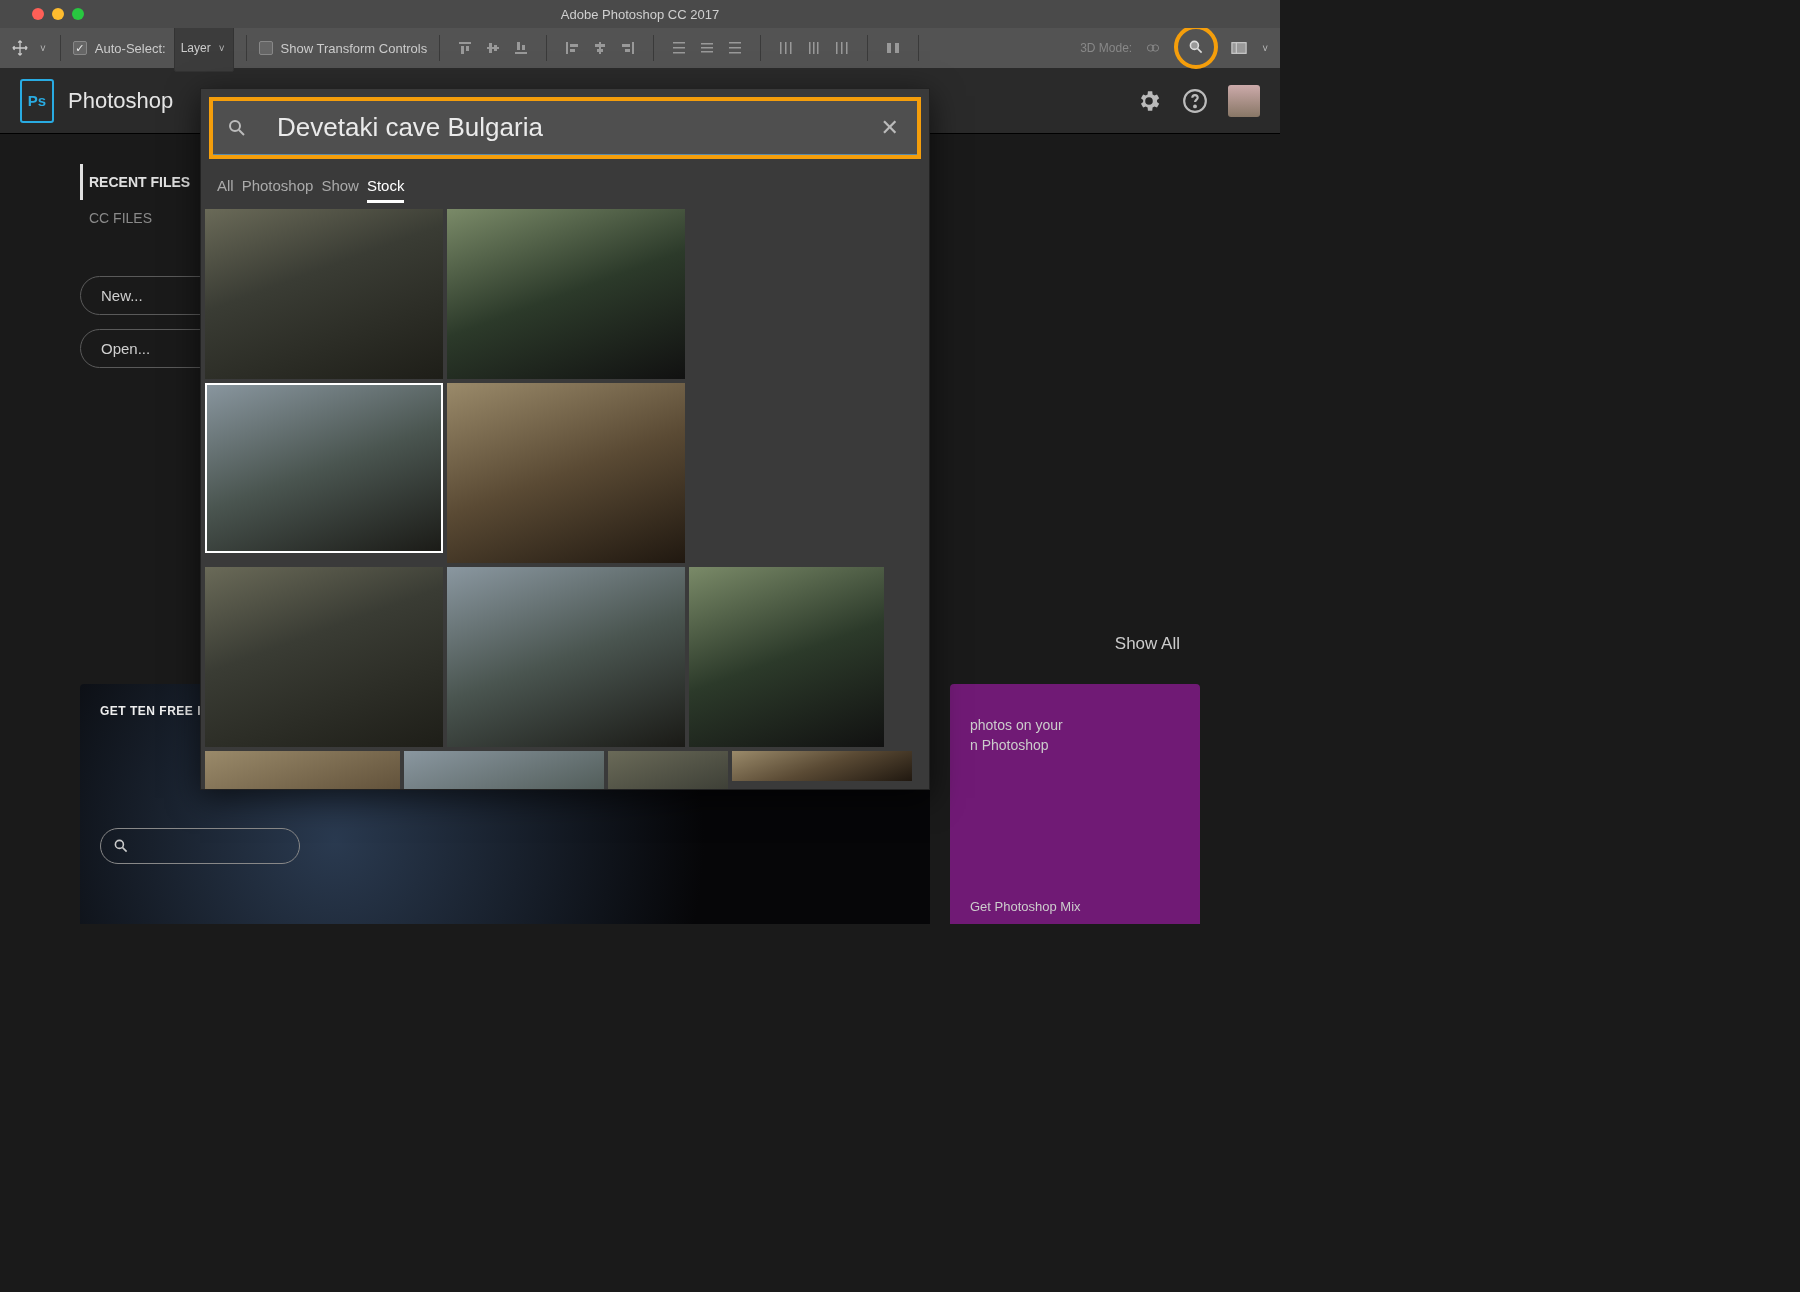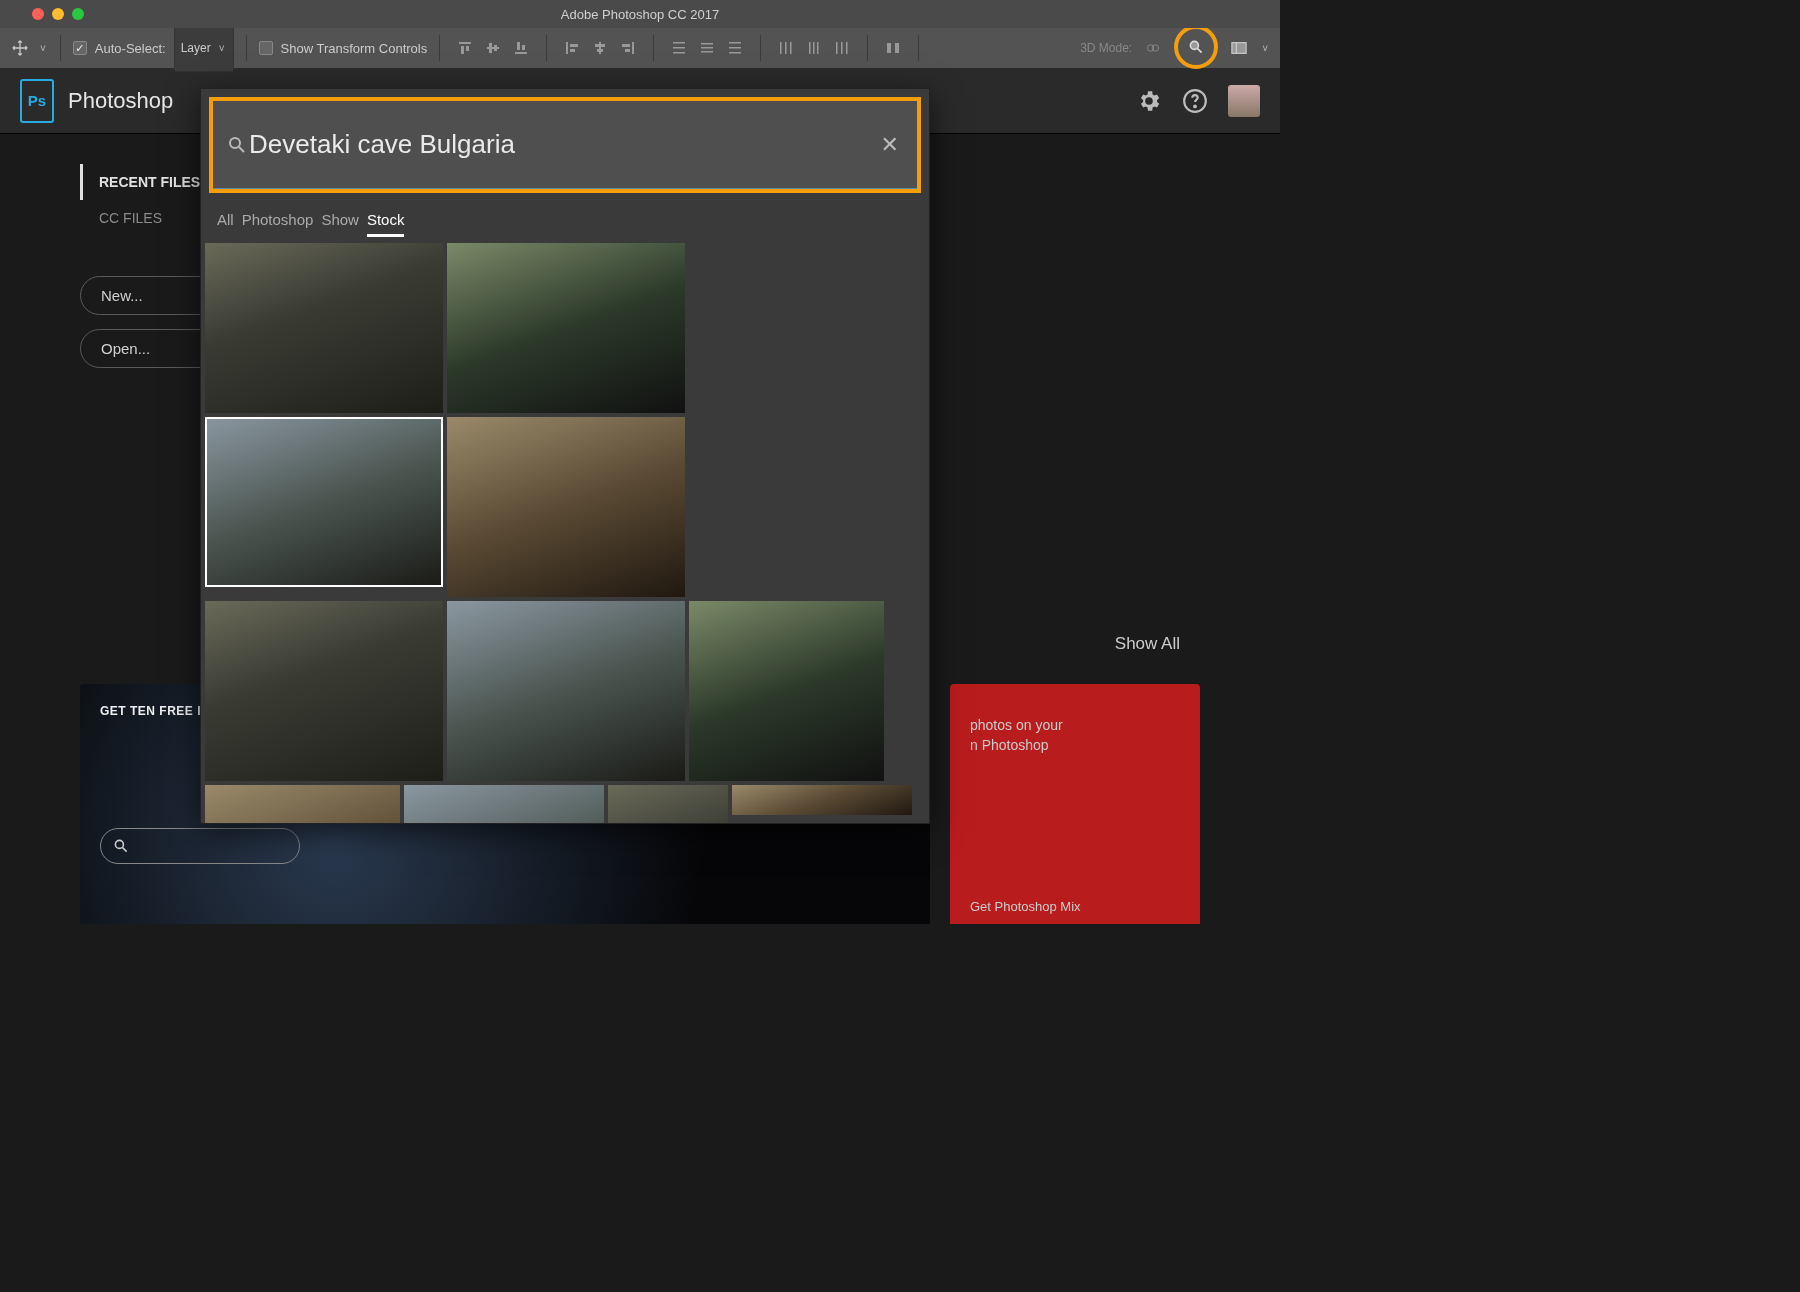--- a/index.html
+++ b/index.html
@@ -99,39 +99,39 @@
   }
   .ps-name{font-size:22px;color:#e5e5e5;}
   .ps-header-right{margin-left:auto;display:flex;align-items:center;gap:20px;}
   .hdr-icon{width:26px;height:26px;color:#bbb;}
   .avatar{width:32px;height:32px;border-radius:3px;background:linear-gradient(#caa,#876);}
 
   
   .start-area{position:relative;padding:30px 80px 0 80px;}
   .start-left{width:220px;}
   .nav-item{
-    font-size:14px;padding:10px 16px;color:#8a8a8a;
+    font-size:14px;padding:10px 6px;color:#8a8a8a;
     border-left:3px solid transparent;cursor:pointer;
   }
   .nav-item.active{color:#e0e0e0;font-weight:600;border-left-color:#e0e0e0;}
   .pill-buttons{margin-top:40px;display:flex;flex-direction:column;gap:14px;}
   .pill{
     border:1px solid #5a5a5a;border-radius:20px;padding:10px 20px;
     font-size:15px;color:#d0d0d0;cursor:pointer;width:180px;
   }
   .show-all{position:absolute;right:100px;top:500px;color:#ccc;font-size:17px;}
 
   
   .cards-row{position:absolute;left:80px;right:80px;top:550px;display:flex;gap:20px;}
   .card{
     flex:1;height:260px;background:#111;border-radius:4px;
     padding:20px;position:relative;overflow:hidden;color:#eee;
   }
   .card.dark{ background:radial-gradient(circle at 30% 60%, #2a3a50 0%, #060608 60%);}
-  .card.gray{ background:#b91c1c;}
+  .card.gray{ background:#701a75;}
   .card-title{font-size:12px;font-weight:600;letter-spacing:0.5px;}
   .card .card-search{
     position:absolute;left:20px;bottom:80px;width:200px;height:36px;
     border:1px solid #888;border-radius:18px;
     display:flex;align-items:center;padding:0 12px;color:#aaa;gap:8px;
   }
   .card-sub{font-size:14px;color:#ccc;line-height:1.4;margin-top:12px;}
   .card-link{font-size:13px;color:#ccc;position:absolute;bottom:30px;left:20px;}
 
   
@@ -141,23 +141,23 @@
     width:730px;
     background:#3a3a3a;
     border:1px solid #222;
     box-shadow:0 8px 30px rgba(0,0,0,0.6);
     z-index:50;
   }
   .search-field-wrap{
     margin:8px;border:4px solid var(--accent-orange);
   }
   .search-field{
-    display:flex;align-items:center;gap:0;
+    display:flex;align-items:center;gap:28px;
     background:var(--bg-search);
-    padding:27px 14px;
+    padding:10px 14px;
     border-bottom:1px solid #5b89a8;
   }
   .search-field svg{width:20px;height:20px;stroke:#bbb;fill:none;}
   .search-input{
     flex:1;background:transparent;border:none;outline:none;
     color:#eaeaea;font-size:26px;font-weight:300;
   }
   .search-clear{color:#bbb;font-size:22px;cursor:pointer;padding:0 4px;}
   .search-tabs{
     display:flex;gap:8px;padding:10px 16px 6px 16px;font-size:15px;

